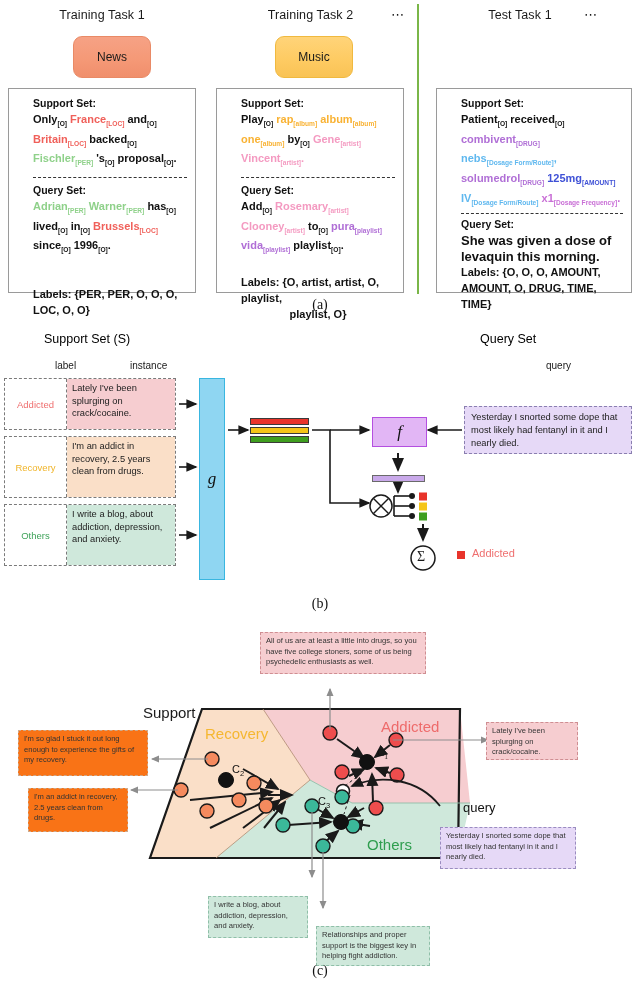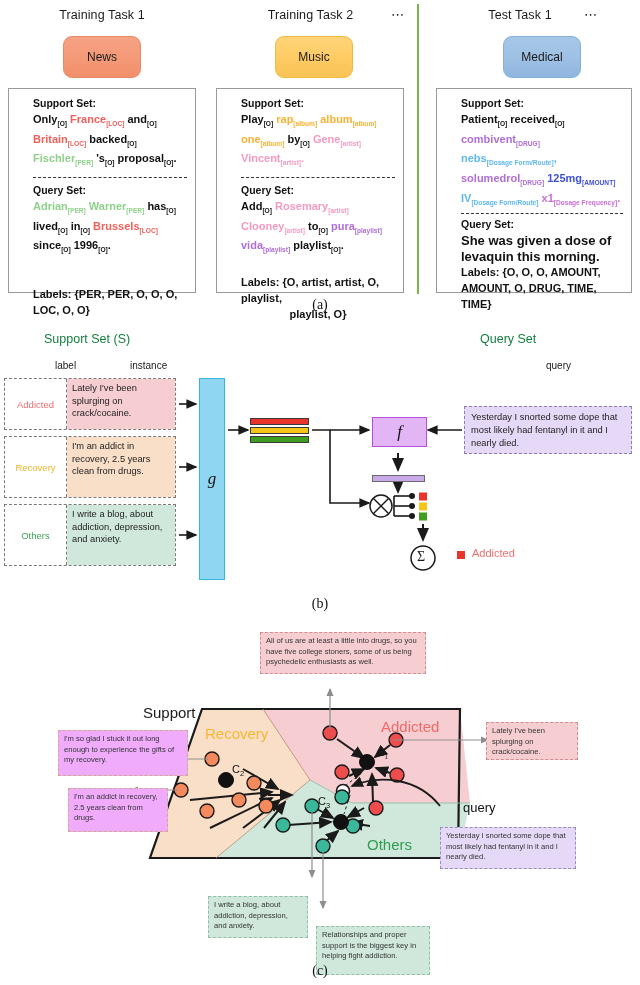--- a/index.html
+++ b/index.html
@@ -49,21 +49,21 @@
   .qtext{font-size:13px;line-height:15.5px;color:#111;font-weight:600;}
   .labels{font-size:11px;line-height:16px;color:#111;font-weight:600;}
   .labels.center{text-align:center;}
   .dash-div{border:0;border-top:1.6px dashed #333;margin:6px 0 5px 0;}
   .vdiv{position:absolute;background:#7ab648;}
   .caption{position:absolute;font-family:"Liberation Serif","DejaVu Serif",serif;
     font-size:14px;color:#111;text-align:center;width:40px;}
 
   
   #panel-b{position:absolute;left:0;top:318px;width:640px;height:300px;}
-  .b-title{position:absolute;font-size:12.5px;color:#15803d;white-space:nowrap;}
+  .b-title{position:absolute;font-size:12.5px;color:#000000;white-space:nowrap;}
   .b-sub{position:absolute;font-size:10px;color:#1a1a1a;white-space:nowrap;padding-left:33px;}
   .sup-row{position:absolute;border:1.4px dashed #7a7a7a;box-sizing:border-box;display:flex;}
   .sup-label{width:62px;display:flex;align-items:center;justify-content:center;
     font-size:9.5px;border-right:1.4px dashed #7a7a7a;box-sizing:border-box;background:#fff;}
   .sup-inst{flex:1;padding:3px 5px;font-size:9.3px;line-height:12.5px;color:#222;box-sizing:border-box;}
   .lbl-add{color:#ef6f6f;}
   .lbl-rec{color:#f0b429;}
   .lbl-oth{color:#3fa35a;}
   .bg-add{background:#f6cdd0;}
   .bg-rec{background:#fadfc8;}
@@ -79,38 +79,38 @@
     padding:4px 6px;font-size:9.3px;line-height:13px;color:#222;box-sizing:border-box;}
   .legend-sq{position:absolute;width:8px;height:8px;background:#e8342b;}
   .legend-txt{position:absolute;font-size:11px;color:#ef6f6f;}
 
   
   #panel-c{position:absolute;left:0;top:618px;width:640px;height:367px;}
   .c-title{position:absolute;font-size:15px;color:#1a1a1a;white-space:nowrap;}
   .note{position:absolute;border:1.3px dashed #9a8f86;padding:3px 5px;
     font-size:7.6px;line-height:10.6px;color:#333;box-sizing:border-box;}
   .note-add{background:#f6cdd0;border-color:#cf8e92;}
-  .note-rec{background:#f0abfc;border-color:#cfa98a;margin-left:40px;}
+  .note-rec{background:#f97316;border-color:#cfa98a;}
   .note-oth{background:#cfe8db;border-color:#8fbfa8;}
   .note-q{background:#e6d9f7;border-color:#9a8cc0;}
   .regionlbl{position:absolute;font-size:15px;white-space:nowrap;}
   .lab-rec{color:#f5b731;}
   .lab-add{color:#ee6b6b;}
   .lab-oth{color:#2f9e4f;}
   .qlabel{position:absolute;font-size:13px;color:#111;}
   .proto-c{position:absolute;font-size:11px;color:#111;}
   .proto-c sub{font-size:7.5px;}
 </style>
 </head>
 <body>
 
 <div id="panel-a">
 
   <div class="task-title" style="left:22px;top:8px;width:160px;">Training Task 1</div>
-  <div class="task-chip chip-news" style="left:63px;top:36px;width:76px;height:40px;">News</div>
+  <div class="task-chip chip-news" style="left:73px;top:36px;width:76px;height:40px;">News</div>
   <div class="task-box" style="left:8px;top:88px;width:188px;height:205px;">
     <div class="sec-head">Support Set:</div>
     <div class="sent" id="a0-sup"><span class="tok plain"><span>Only</span><span class="sub">[O]</span></span> <span class="tok loc"><span>France</span><span class="sub">[LOC]</span></span> <span class="tok plain"><span>and</span><span class="sub">[O]</span></span> <span class="tok loc"><span>Britain</span><span class="sub">[LOC]</span></span> <span class="tok plain"><span>backed</span><span class="sub">[O]</span></span> <span class="tok per"><span>Fischler</span><span class="sub">[PER]</span></span> <span class="tok plain"><span>'s</span><span class="sub">[O]</span></span> <span class="tok plain"><span>proposal</span><span class="sub">[O]</span><span>.</span></span></div>
     <hr class="dash-div">
     <div class="sec-head">Query Set:</div>
     <div class="sent" id="a0-qry"><span class="tok per"><span>Adrian</span><span class="sub">[PER]</span></span> <span class="tok per"><span>Warner</span><span class="sub">[PER]</span></span> <span class="tok plain"><span>has</span><span class="sub">[O]</span></span> <span class="tok plain"><span>lived</span><span class="sub">[O]</span></span> <span class="tok plain"><span>in</span><span class="sub">[O]</span></span> <span class="tok loc"><span>Brussels</span><span class="sub">[LOC]</span></span> <span class="tok plain"><span>since</span><span class="sub">[O]</span></span> <span class="tok plain"><span>1996</span><span class="sub">[O]</span><span>.</span></span></div>
     <div class="labels" style="margin-top:28px;">Labels: {PER, PER, O, O, O, LOC, O, O}</div>
   </div>
 
   <div class="task-title" style="left:238px;top:8px;width:145px;">Training Task 2</div>
@@ -123,21 +123,20 @@
     <div class="sec-head">Query Set:</div>
     <div class="sent" id="a1-qry"><span class="tok plain"><span>Add</span><span class="sub">[O]</span></span> <span class="tok artist"><span>Rosemary</span><span class="sub">[artist]</span></span> <span class="tok artist"><span>Clooney</span><span class="sub">[artist]</span></span> <span class="tok plain"><span>to</span><span class="sub">[O]</span></span> <span class="tok drug"><span>pura</span><span class="sub">[playlist]</span></span> <span class="tok drug"><span>vida</span><span class="sub">[playlist]</span></span> <span class="tok plain"><span>playlist</span><span class="sub">[O]</span><span>.</span></span></div>
     <div class="labels" style="margin-top:16px;">Labels: {O, artist, artist, O, playlist,</div>
     <div class="labels center">playlist, O}</div>
   </div>
 
   <div class="vdiv" style="left:417px;top:4px;width:2px;height:290px;"></div>
 
   <div class="task-title" style="left:460px;top:8px;width:120px;">Test Task 1</div>
   <div class="task-dots" style="left:584px;top:7px;">⋯</div>
-  <div class="task-chip chip-medical" style="left:503px;top:36px;width:76px;height:40px;">Medical</div>
   <div class="task-box" style="left:436px;top:88px;width:196px;height:205px;">
     <div class="sec-head">Support Set:</div>
     <div class="sent" id="a2-sup"><span class="tok plain"><span>Patient</span><span class="sub">[O]</span></span> <span class="tok plain"><span>received</span><span class="sub">[O]</span></span> <span class="tok drug"><span>combivent</span><span class="sub">[DRUG]</span></span> <span class="tok route"><span>nebs</span><span class="sub">[Dosage Form/Route]</span><span>,</span></span> <span class="tok drug"><span>solumedrol</span><span class="sub">[DRUG]</span></span> <span class="tok amount"><span>125mg</span><span class="sub">[AMOUNT]</span></span> <span class="tok route"><span>IV</span><span class="sub">[Dosage Form/Route]</span></span> <span class="tok freq"><span>x1</span><span class="sub">[Dosage Frequency]</span><span>.</span></span></div>
     <hr class="dash-div" style="margin:3px 0 3px 0;">
     <div class="sec-head">Query Set:</div>
     <div class="qtext">She was given a dose of levaquin this morning.</div>
     <div class="labels">Labels: {O, O, O, AMOUNT, AMOUNT, O, DRUG, TIME, TIME}</div>
   </div>
 
   <div class="caption" style="left:300px;top:297px;">(a)</div>
@@ -327,17 +326,17 @@
     <span>C</span><sub>3</sub>
   </div>
 
   <div class="qlabel" style="left:463px;top:182px;">query</div>
 
   <div class="note note-rec" style="left:18px;top:112px;width:130px;height:46px;">I'm so glad I stuck it out long enough to experience the gifts of my recovery.</div>
   <div class="note note-rec" style="left:28px;top:170px;width:100px;height:44px;">I'm an addict in recovery, 2.5 years clean from drugs.</div>
   <div class="note note-add" style="left:260px;top:14px;width:166px;height:42px;">All of us are at least a little into drugs, so you have five college stoners, some of us being psychedelic enthusiasts as well.</div>
   <div class="note note-add" style="left:486px;top:104px;width:92px;height:38px;">Lately I've been splurging on crack/cocaine.</div>
   <div class="note note-oth" style="left:208px;top:278px;width:100px;height:42px;">I write a blog, about addiction, depression, and anxiety.</div>
-  <div class="note note-oth" style="left:316px;top:308px;width:114px;height:49px;">Relationships and proper support is the biggest key in helping fight addiction.</div>
+  <div class="note note-oth" style="left:316px;top:308px;width:114px;height:40px;">Relationships and proper support is the biggest key in helping fight addiction.</div>
   <div class="note note-q" style="left:440px;top:209px;width:136px;height:42px;">Yesterday I snorted some dope that most likely had fentanyl in it and I nearly died.</div>
 
   <div class="caption" style="left:300px;top:345px;">(c)</div>
 </div>
 
 </body></html>

